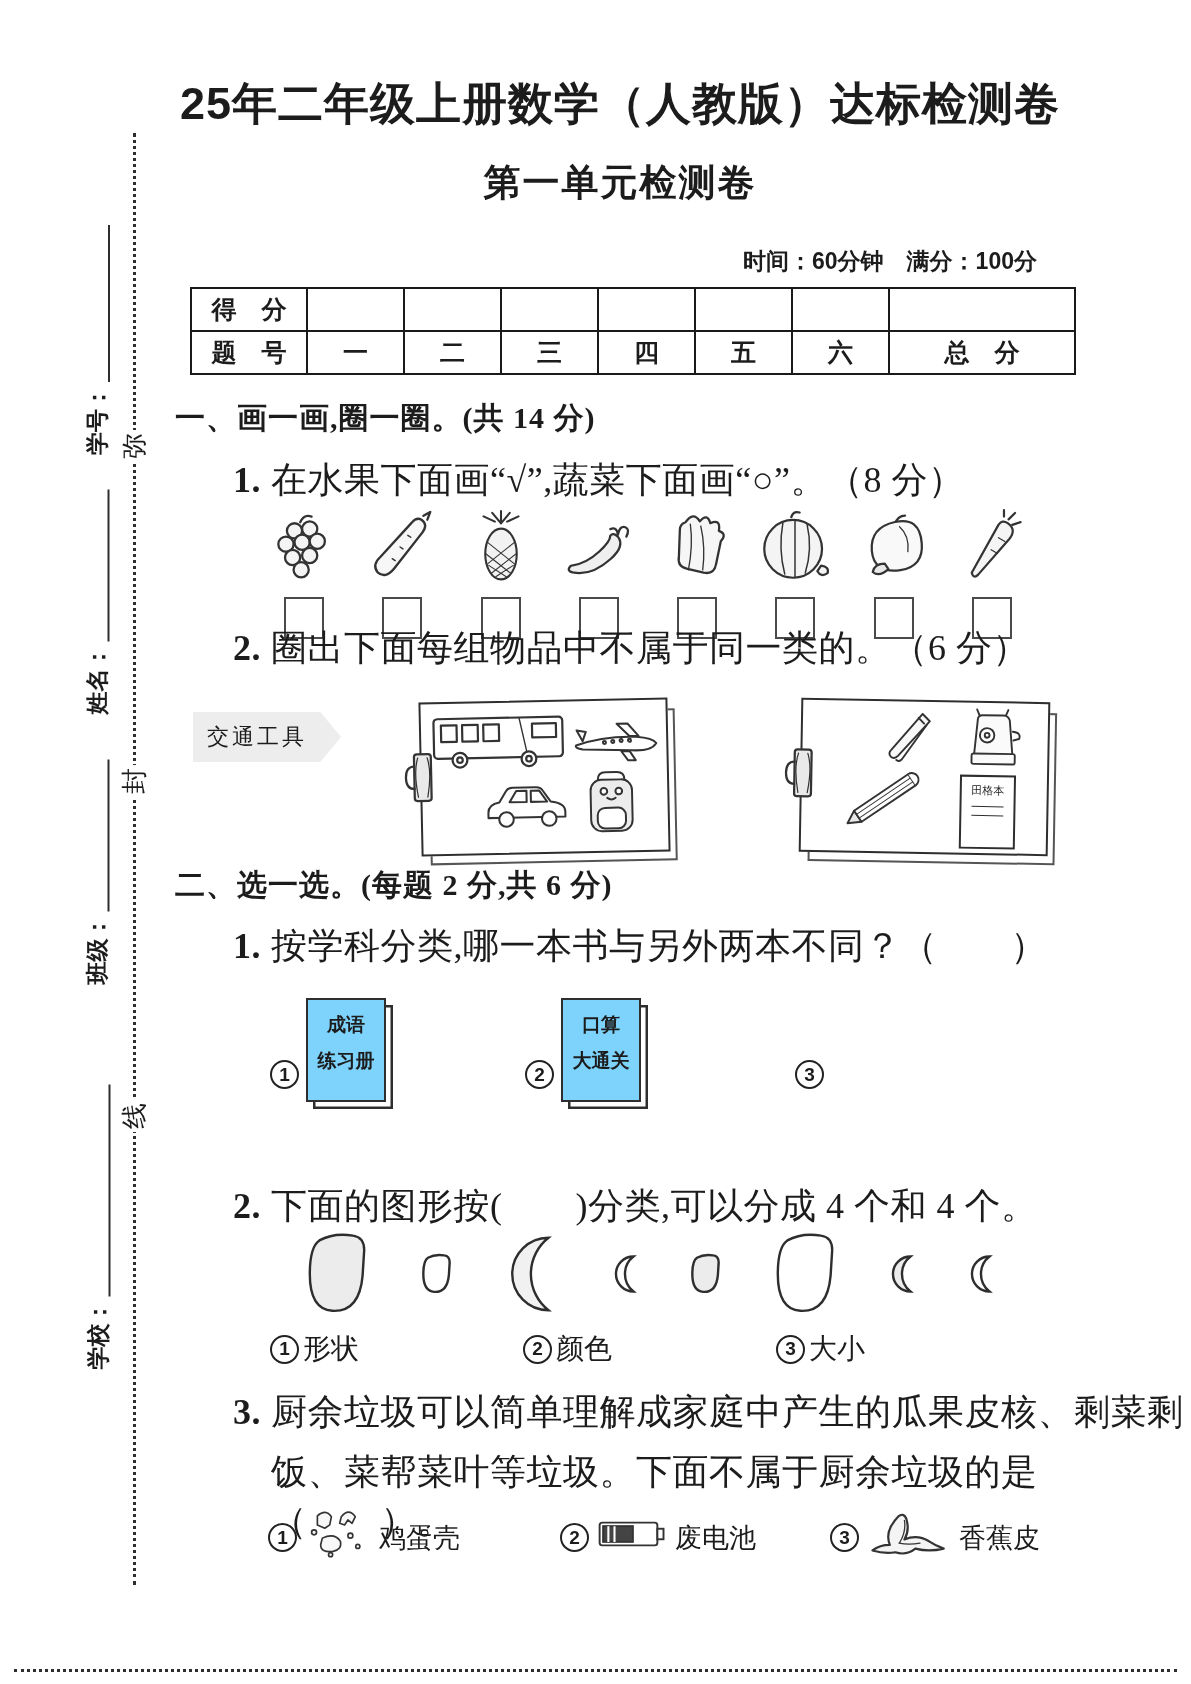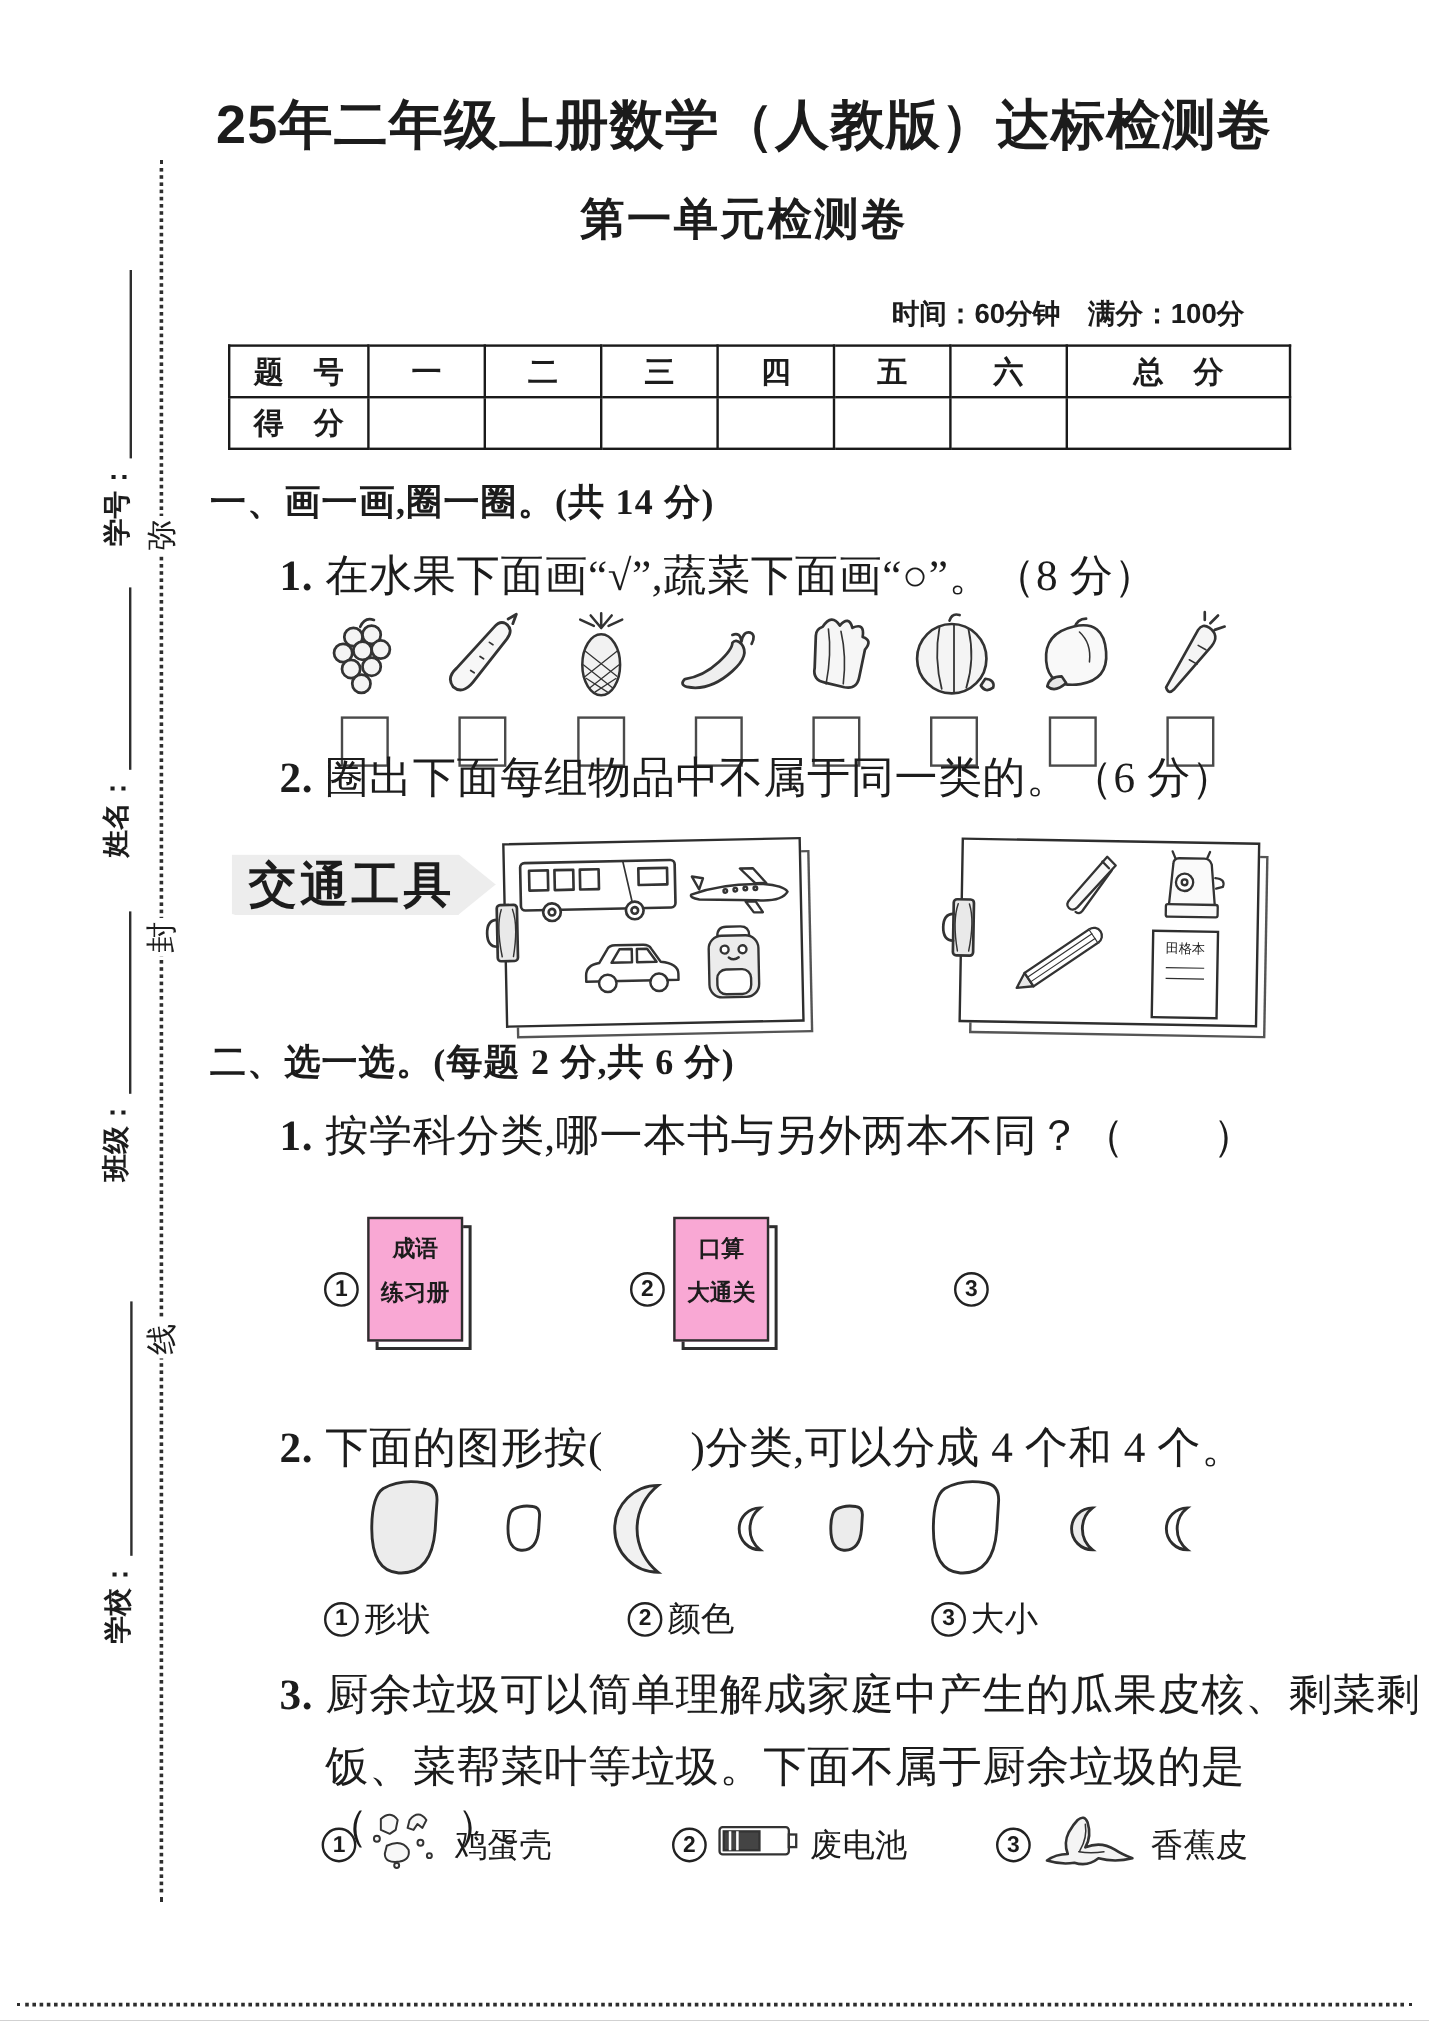--- a/index.html
+++ b/index.html
@@ -32,38 +32,38 @@
   .q-line{position:absolute;font-size:36px;letter-spacing:.5px;}
   .q-line .qnum{font-weight:700;margin-right:10px;}
   .fruit-row{position:absolute;left:262px;top:505px;width:772px;display:flex;justify-content:space-between;align-items:flex-end;}
   .fruit-cell{width:84px;height:84px;display:flex;align-items:center;justify-content:center;}
   .box-row{position:absolute;left:262px;top:597px;width:772px;display:flex;justify-content:space-between;}
   .box-slot{width:84px;display:flex;justify-content:center;}
   .ansbox{width:36px;height:38px;border:2px solid #4a4a4a;background:#fff;}
   
   .figure2{position:absolute;left:175px;top:698px;width:900px;height:160px;}
   .tagLabel{position:absolute;height:50px;display:flex;align-items:center;background:#ededed;
-            padding:0 34px 0 14px;font-family:"Liberation Sans",sans-serif;font-weight:700;font-size:40px;
+            padding:0 34px 0 14px;font-family:"Liberation Sans",sans-serif;font-weight:400;font-size:22px;
             letter-spacing:3px;clip-path:polygon(0 0,86% 0,100% 50%,86% 100%,0 100%);
             filter:drop-shadow(2px 2px 0 #9a9a9a);}
   .clipSheet{position:absolute;width:245px;height:150px;background:#fff;border:2.5px solid #2e2e2e;
              box-shadow:8px 10px 0 -3px #ffffff,8px 10px 0 -1px #555;}
   .clipSheet .clip{position:absolute;left:-19px;top:44px;}
   .clipItem{position:absolute;}
   .notebook{position:absolute;width:52px;height:70px;border:2px solid #2e2e2e;background:#fff;
             font-family:"Liberation Sans",sans-serif;font-size:11px;text-align:center;}
   .notebook .nb-line{height:0;border-top:1.5px solid #2e2e2e;margin:8px 10px 0 10px;}
   
   .books{position:absolute;left:175px;top:998px;width:900px;height:140px;}
   .bookGroup{position:absolute;width:130px;height:120px;}
   .cnum{display:inline-flex;width:29px;height:29px;border:2px solid #222;border-radius:50%;
         align-items:center;justify-content:center;font-size:19px;font-weight:700;
         font-family:"Liberation Sans",sans-serif;box-sizing:border-box;background:#fff;}
   .bookGroup .cnum{position:absolute;left:0;top:62px;}
-  .book{position:absolute;left:36px;top:16px;width:76px;height:100px;border:2.5px solid #2e2e2e;background:#f9a8d4;
+  .book{position:absolute;left:36px;top:0;width:76px;height:100px;border:2.5px solid #2e2e2e;background:#7dd3fc;
         box-shadow:7px 7px 0 -2.5px #ffffff,7px 7px 0 0 #2e2e2e;text-align:center;}
   .book .bl1{margin-top:12px;font-size:19px;font-weight:700;}
   .book .bl2{margin-top:10px;font-size:19px;font-weight:700;}
   
   .shape-row{position:absolute;left:305px;top:1230px;width:690px;height:92px;display:flex;
              justify-content:space-between;align-items:center;}
   .opt-row{position:absolute;left:270px;top:1330px;width:760px;display:flex;gap:0;}
   .opt{display:flex;align-items:center;font-size:28px;gap:4px;}
   .opt-q2 .opt{width:253px;}
   
@@ -108,38 +108,38 @@
         <col style="width:97px">
         <col style="width:97px">
         <col style="width:97px">
         <col style="width:97px">
         <col style="width:97px">
         <col style="width:97px">
         <col>
       </colgroup>
     <tbody>
         <tr>
+      <td>得　分</td>
+      <td></td>
+          <td></td>
+      <td></td>
+          <td></td>
+      <td></td>
+          <td></td>
+      <td></td>
+    </tr>
+    <tr>
       <td>题　号</td>
       <td>一</td>
       <td>二</td>
       <td>三</td>
       <td>四</td>
       <td>五</td>
       <td>六</td>
       <td>总　分</td>
-    </tr>
-    <tr>
-      <td>得　分</td>
-      <td></td>
-          <td></td>
-      <td></td>
-          <td></td>
-      <td></td>
-          <td></td>
-      <td></td>
     </tr>
   </tbody>
     </table>
 
   <div class="sec-head" style="top:398px">一、画一画,圈一圈。(共 14 分)</div>
 
   <div class="q-line" style="left:233px;top:456px">
     <span class="qnum">1.</span><span>在水果下面画“√”,蔬菜下面画“○”。（8 分）</span>
   </div>
 

